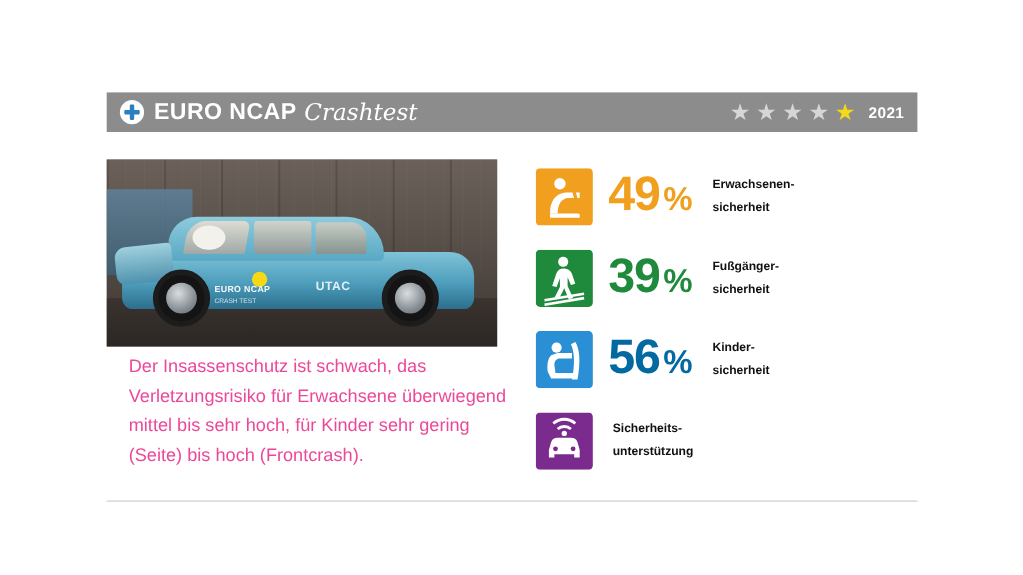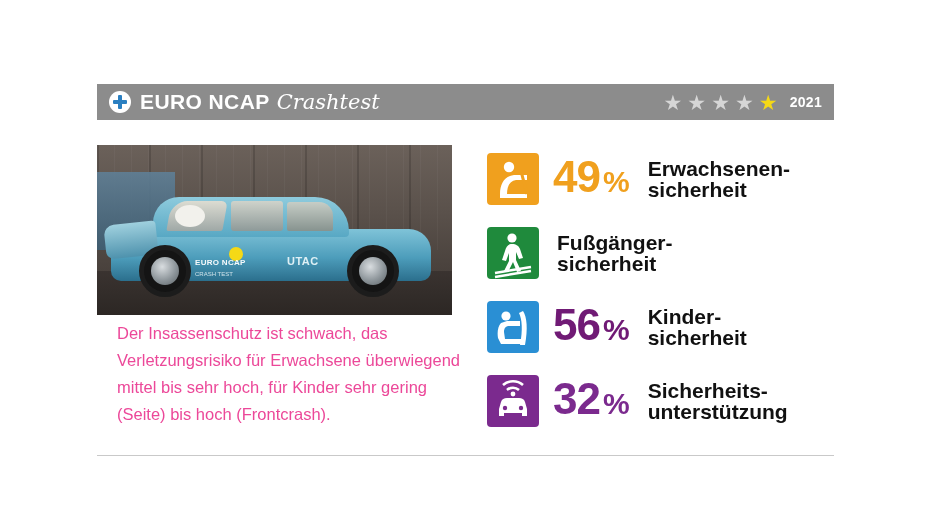--- a/index.html
+++ b/index.html
@@ -306,21 +306,21 @@
     line-height: 46px;
     text-align: center;
   }
   .score-value .pct {
     font-size: 30px;
     font-weight: bold;
     margin-left: 3px;
     letter-spacing: 0;
   }
   .score-label {
-    font-size: 21px;
+    font-size: 11px;
     line-height: 21px;
     color: #111111;
     font-weight: bold;
     margin-left: 18px;
     width: 142px;
   }
   .score-label .l2 { display: block; }
 </style>
 </head>
 <body>
@@ -392,59 +392,59 @@
     <div class="score-row">
       <div class="score-icon">
         <svg width="52" height="52" viewBox="0 0 52 52">
           <rect x="0" y="0" width="52" height="52" rx="4" fill="#1f8a3c"></rect>
           <circle cx="25" cy="11" r="4.6" fill="#ffffff"></circle>
           <path d="M25 17 C21 17 19 20 18 24 L15 33 L19 34 L22 26 L22 34 L17 44 L21 45 L26 35 L30 45 L34 44 L29 33 L29 25 L32 32 L36 31 L33 22 C32 19 29 17 25 17 Z" fill="#ffffff"></path>
           <path d="M8 46 L44 40" stroke="#ffffff" stroke-width="2.4"></path>
           <path d="M8 50 L44 44" stroke="#ffffff" stroke-width="2.4"></path>
         </svg>
       </div>
+      <div class="score-value" style="color:#1f8a3c;">
+        <span>39</span><span class="pct">%</span>
+      </div>
       <div class="score-label">
         <span class="l1">Fußgänger-</span>
         <span class="l2">sicherheit</span>
       </div>
     </div>
 
     <div class="score-row">
       <div class="score-icon">
         <svg width="52" height="52" viewBox="0 0 52 52">
           <rect x="0" y="0" width="52" height="52" rx="4" fill="#2a8fd4"></rect>
           <circle cx="19" cy="15" r="4.6" fill="#ffffff"></circle>
           <path d="M14 22 C11 25 10 31 11 37 L14 43 L34 43 L34 38 L18 38 L17 31 C17 27 19 25 22 25 L33 25 L33 20 L20 20 Z" fill="#ffffff"></path>
           <path d="M36 10 C40 16 41 28 38 44 L33 44 C36 29 35 18 32 12 Z" fill="#ffffff"></path>
         </svg>
       </div>
-      <div class="score-value" style="color:#701a75;">
+      <div class="score-value" style="color:#0369a1;">
         <span>56</span><span class="pct">%</span>
       </div>
       <div class="score-label">
         <span class="l1">Kinder-</span>
         <span class="l2">sicherheit</span>
       </div>
     </div>
 
     <div class="score-row">
       <div class="score-icon">
         <svg width="52" height="52" viewBox="0 0 52 52">
           <rect x="0" y="0" width="52" height="52" rx="4" fill="#7b2a8e"></rect>
           <path d="M12 34 L14 27 C15 24 17 23 20 23 L32 23 C35 23 37 24 38 27 L40 34 L40 41 L35 41 L35 38 L17 38 L17 41 L12 41 Z" fill="#ffffff"></path>
           <circle cx="18" cy="33" r="2.2" fill="#7b2a8e"></circle>
           <circle cx="34" cy="33" r="2.2" fill="#7b2a8e"></circle>
           <circle cx="26" cy="19" r="2.4" fill="#ffffff"></circle>
           <path d="M20 15 A9 9 0 0 1 32 15" stroke="#ffffff" stroke-width="2.6" fill="none"></path>
           <path d="M16 10 A15 15 0 0 1 36 10" stroke="#ffffff" stroke-width="2.6" fill="none"></path>
         </svg>
       </div>
-      <div class="score-value" style="color:#7b2a8e;">
-        <span>32</span><span class="pct">%</span>
-      </div>
       <div class="score-label">
         <span class="l1">Sicherheits-</span>
         <span class="l2">unterstützung</span>
       </div>
     </div>
 
   </div>
 
   <div class="divider"></div>
 </div>

